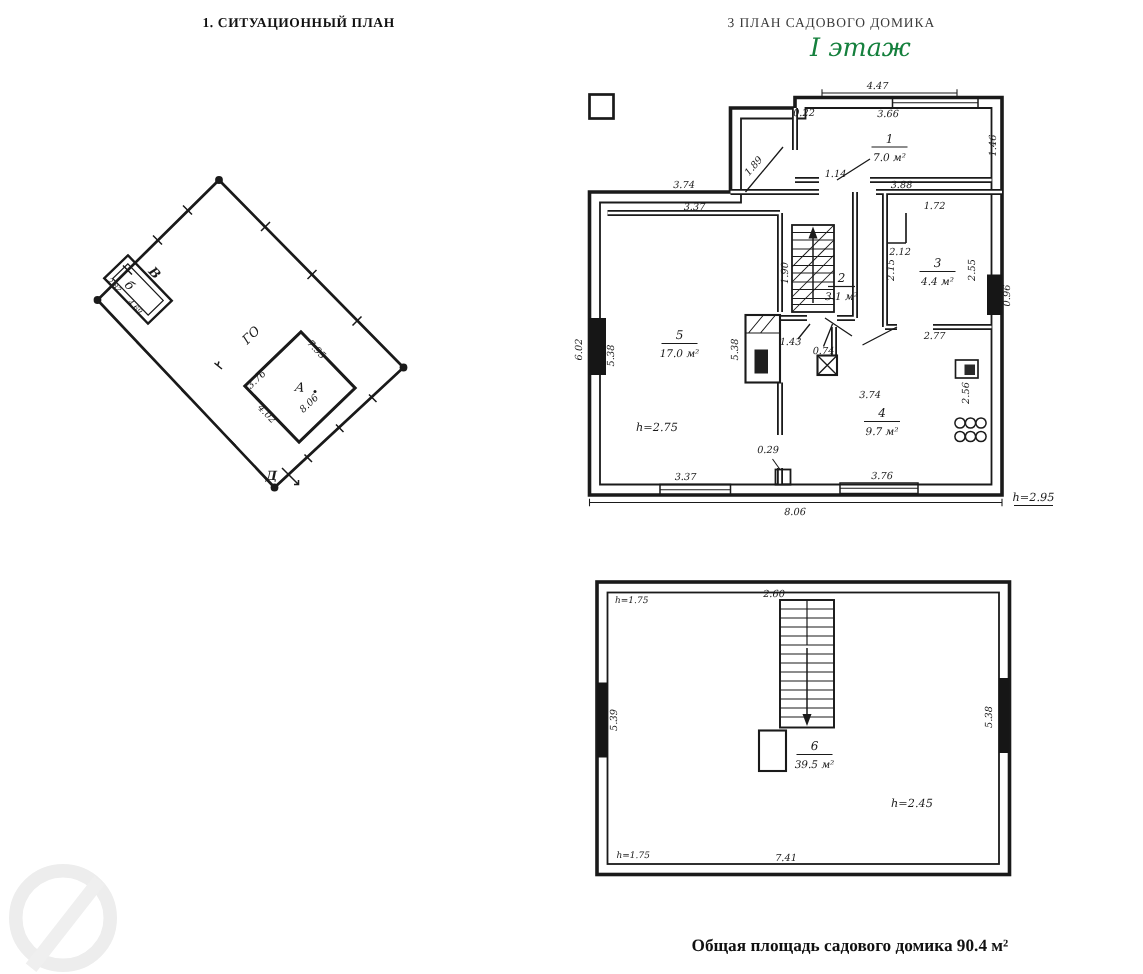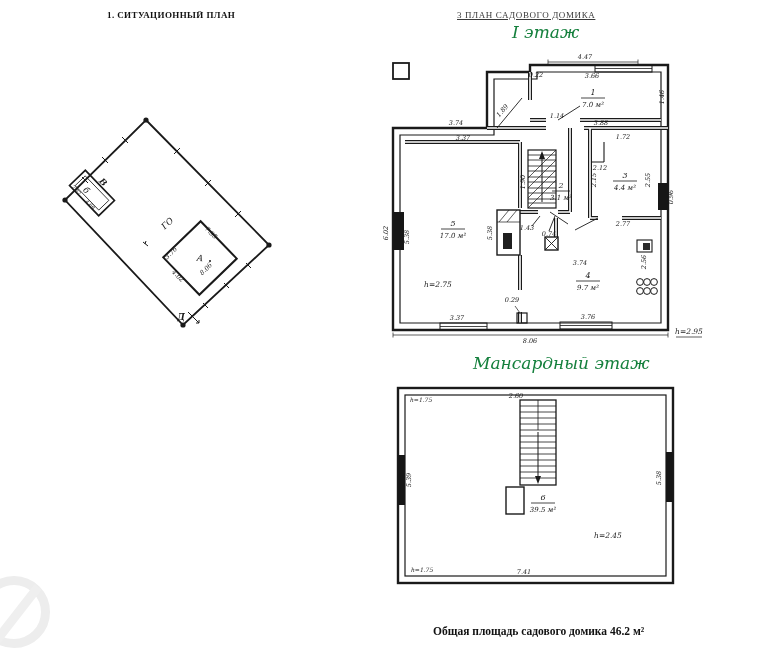--- a/index.html
+++ b/index.html
@@ -1,20 +1,20 @@
 <!DOCTYPE html>
 <html><head>
 <meta charset="utf-8">
 <style>
   html,body{margin:0;padding:0;background:#fff;}
   .page{position:relative;width:762px;height:649px;background:#ffffff;overflow:hidden;
         font-family:"Liberation Serif",serif;color:#1a1a1a;}
-  .abs{position:absolute;}
+  .abs{position:absolute;margin-left:28px;}
   .t-site{font:bold 9px "Liberation Serif",serif;letter-spacing:.4px;color:#111;}
-  .t-plan{font:9px "Liberation Serif",serif;letter-spacing:.6px;color:#3a3a3a;text-decoration:underline;}
+  .t-plan{font:9px "Liberation Serif",serif;letter-spacing:.6px;color:#3a3a3a;}
   .t-floor{font:italic 17px "DejaVu Serif",serif;color:#15803d;}
   .t-caption{font:bold 11.5px "Liberation Serif",serif;color:#111;}
   .wm-text{font:bold 47px "DejaVu Sans",sans-serif;color:#e3e3e3;letter-spacing:3px;}
   .wm-circle{width:54px;height:54px;border:9px solid #ededed;border-radius:50%;}
   .wm-slash{position:absolute;left:24px;top:-6px;width:9px;height:74px;background:#efefef;transform:rotate(38deg);}
   svg{position:absolute;overflow:visible;}
   svg text{fill:#1a1a1a;}
   .dim{font:italic 6.5px "DejaVu Serif",serif;text-anchor:middle;}
   .dimr{font:italic 6.5px "DejaVu Serif",serif;text-anchor:middle;}
   .rn{font:italic 8px "DejaVu Serif",serif;text-anchor:middle;}
@@ -31,21 +31,20 @@
 
 <div class="page">
 
   <div class="abs wm-circle" style="left:-22px;top:576px;">
     <div class="wm-slash"></div>
   </div>
 
   <div class="abs t-site" style="left:107px;top:10px;">1. СИТУАЦИОННЫЙ ПЛАН</div>
   <div class="abs t-plan" style="left:457px;top:10px;">3 ПЛАН САДОВОГО ДОМИКА</div>
   <div class="abs t-floor" style="left:512px;top:22px;">I этаж</div>
-  <div class="abs t-floor" style="left:473px;top:353px;">Мансардный этаж</div>
 
   <svg style="left:55px;top:105px;" width="235" height="245" viewBox="0 0 235 245">
     <g>
       <polygon points="91,15 214,140 128,220 10,95" class="ln" stroke-width="1.8"></polygon>
       <circle cx="91" cy="15" r="2.6" fill="#1a1a1a"></circle>
         <circle cx="214" cy="140" r="2.6" fill="#1a1a1a"></circle>
       <circle cx="128" cy="220" r="2.6" fill="#1a1a1a"></circle>
         <circle cx="10" cy="95" r="2.6" fill="#1a1a1a"></circle>
     </g>
     <g class="ln" stroke-width="1">
@@ -239,15 +238,15 @@
     </g>
     <text class="dim" x="126" y="18">2.60</text>
     <text class="hc" x="20" y="22">h=1.75</text>
     <text class="hc" x="21" y="192">h=1.75</text>
     <text class="dimr" x="21" y="100" transform="rotate(-90 21 100)">5.39</text>
     <text class="dimr" x="271" y="98" transform="rotate(-90 271 98)">5.38</text>
     <text class="hh" x="218" y="158">h=2.45</text>
     <text class="dim" x="134" y="194">7.41</text>
   </svg>
 
-  <div class="abs t-caption" style="left:433px;top:625px;">Общая площадь садового домика 46.2 м²</div>
+  <div class="abs t-caption" style="left:433px;top:625px;">Общая площадь садового домика 90.4 м²</div>
 
 </div>
 
 </body></html>

